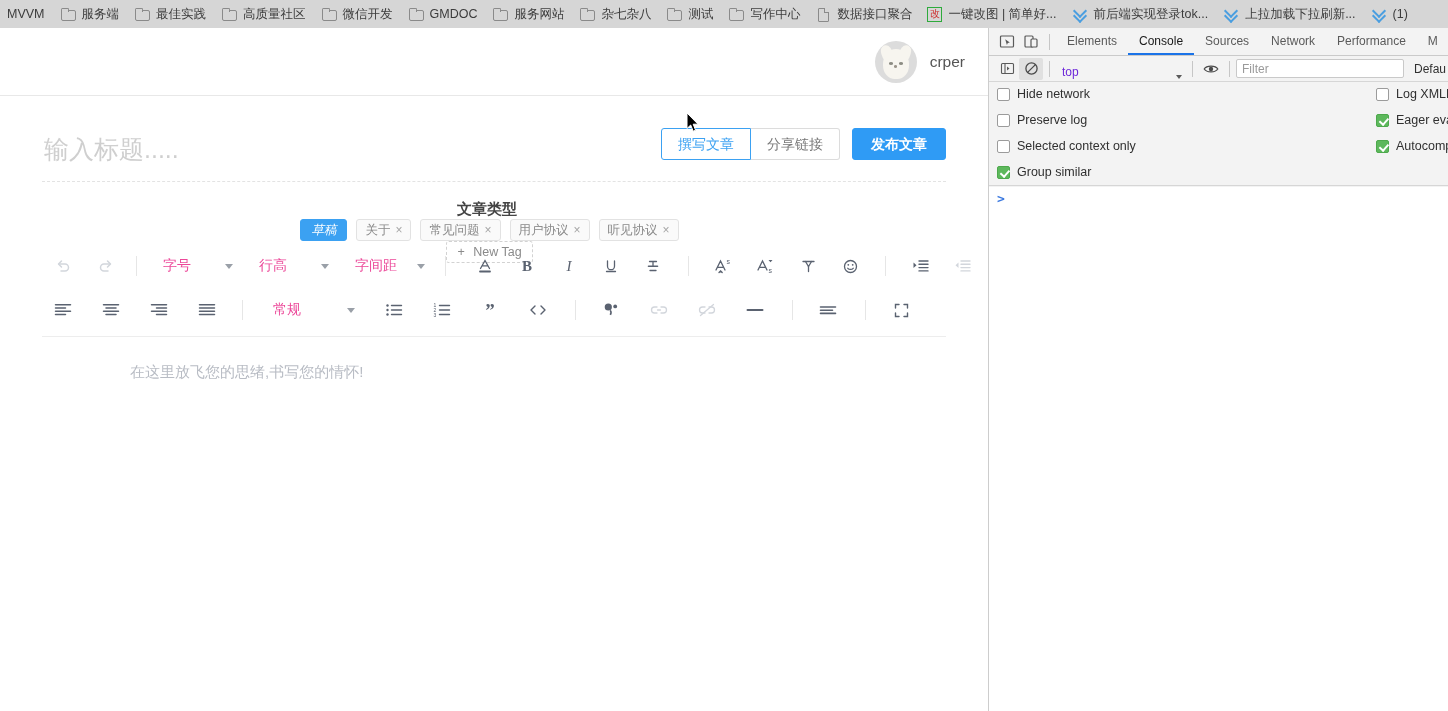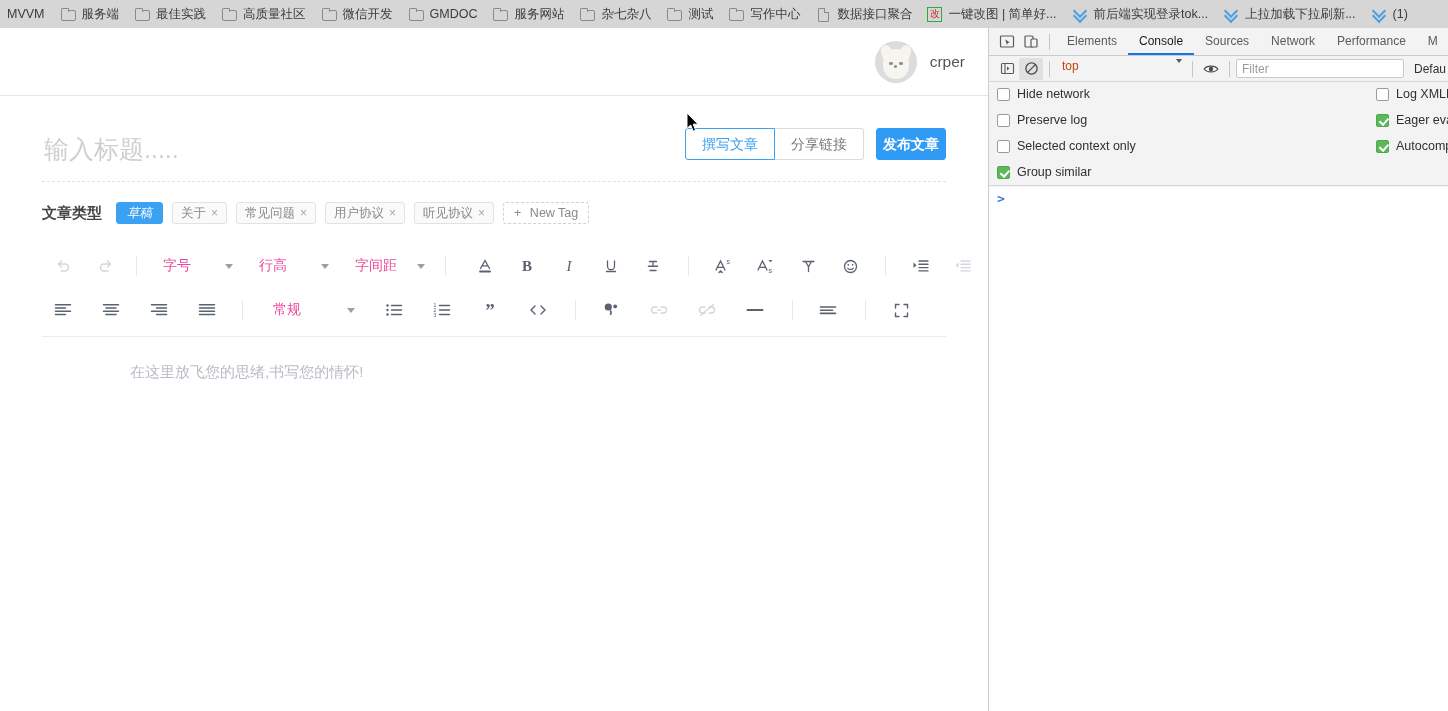--- a/index.html
+++ b/index.html
@@ -204,28 +204,29 @@
     position: relative;
     z-index: 2;
   }
   .btn.primary {
     margin-left: 12px;
     border-radius: 3px;
     background: #2f9bf5;
     border-color: #2f9bf5;
     color: #fff;
     font-weight: bold;
-    padding: 0 6px;
+    padding: 0 18px;
   }
 
   
   #tag-row {
     display: flex; align-items: center;
     margin: 18px 42px 0 42px;
     height: 26px;
+    flex-direction: column;
   }
   #tag-label {
     font-size: 15px;
     color: #444;
     font-weight: bold;
     margin-right: 14px;
     white-space: nowrap;
   }
   .tag {
     height: 22px;
@@ -356,23 +357,23 @@
   }
   #dt-consolebar {
     height: 26px;
     display: flex; align-items: center;
     border-bottom: 1px solid #d6d6d6;
     background: #f3f3f3;
     padding-left: 6px;
     white-space: nowrap;
   }
   #ctx-select {
-    display: flex; align-items: flex-start;
+    display: flex; align-items: flex-end;
     width: 130px; height: 20px;
-    font-size: 12px; color: #c2410c;
+    font-size: 12px; color: #6d28d9;
     padding: 0 4px 0 6px;
     cursor: pointer;
     justify-content: space-between;
     flex: 0 0 auto;
     gap: 28px;
   }
   #ctx-select .caret {
     border-top-color: #5a5a5a;
     border-left-width: 3.5px; border-right-width: 3.5px; border-top-width: 4.5px;
     margin-left: 0;

